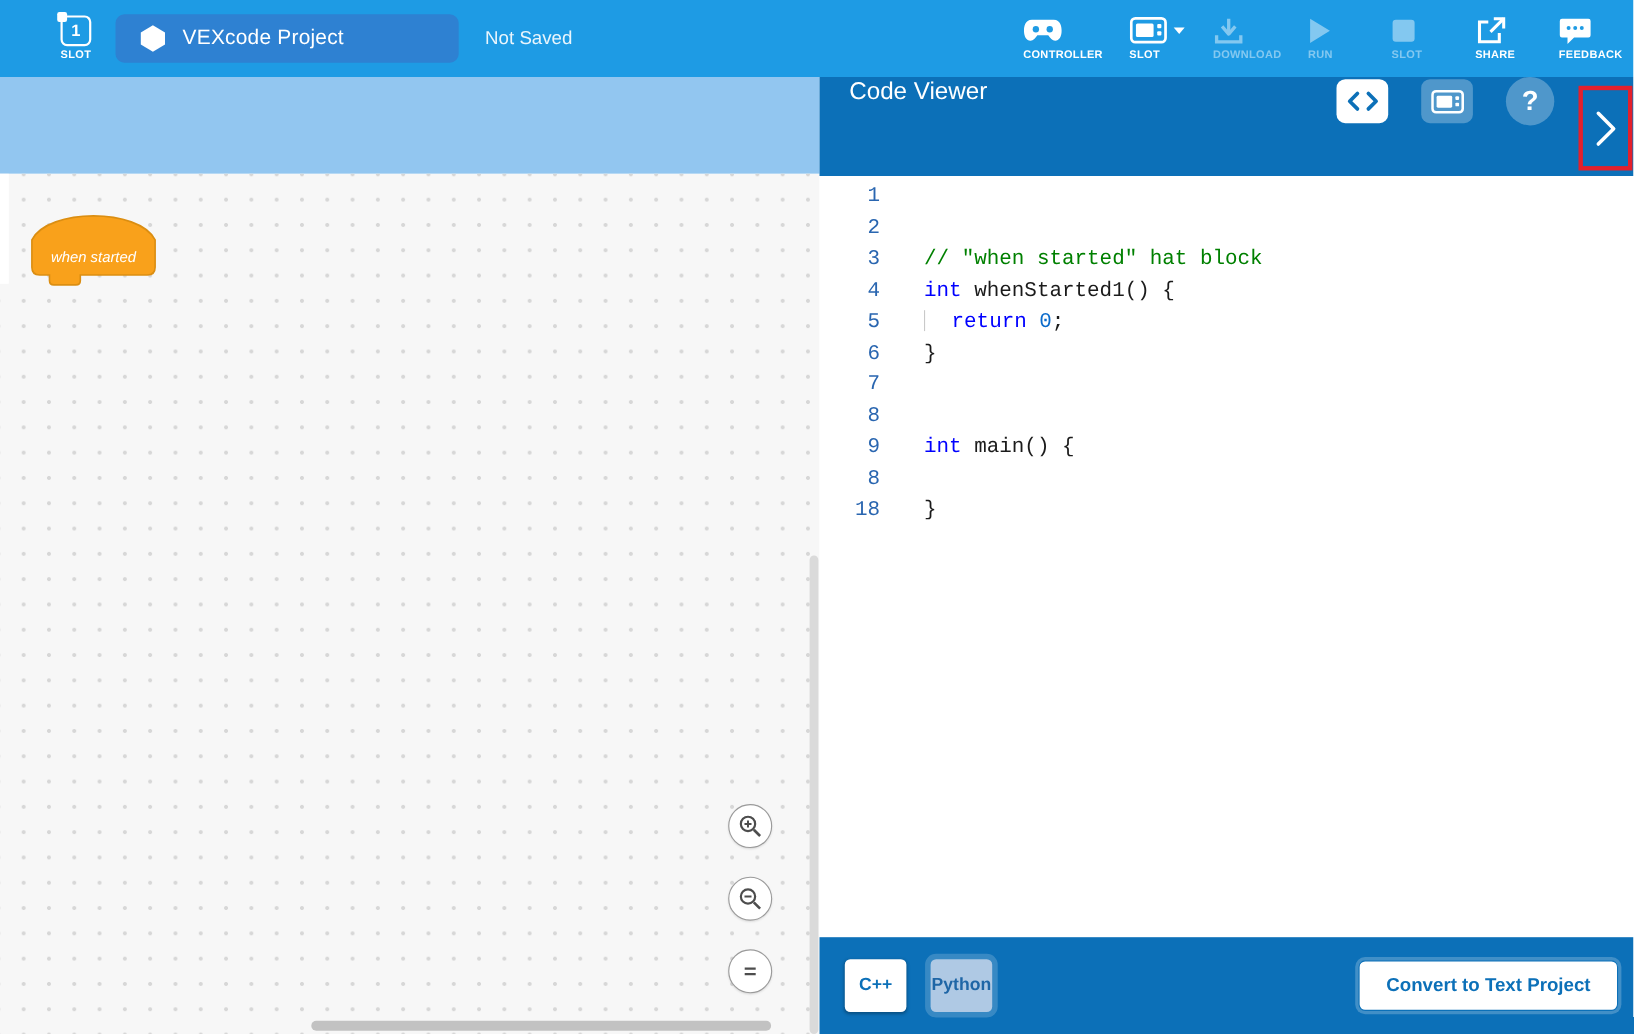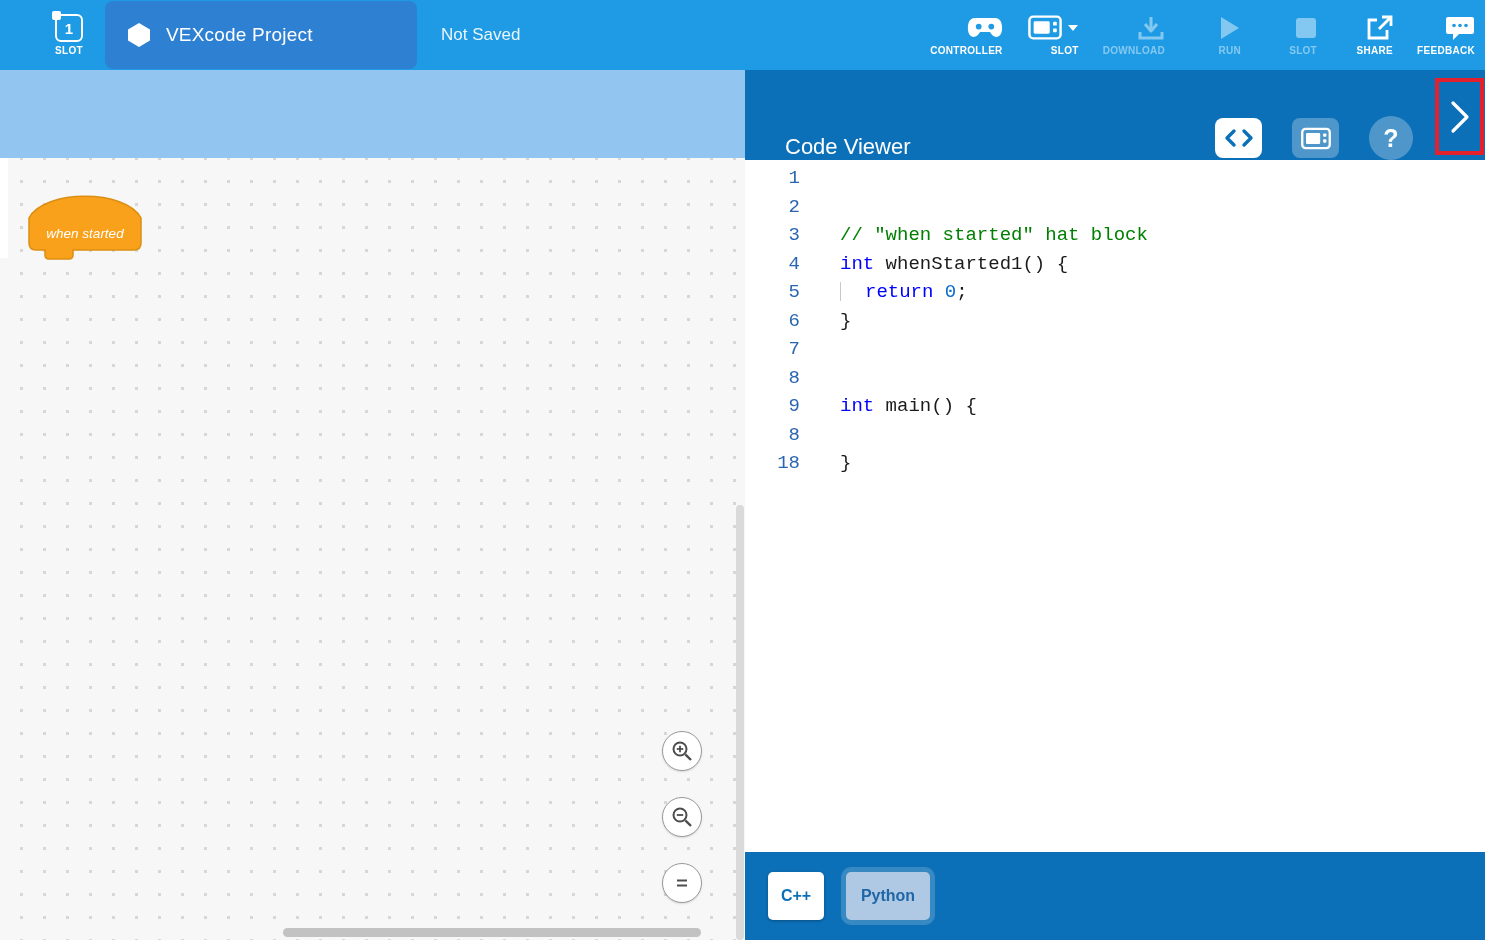--- a/index.html
+++ b/index.html
@@ -7,25 +7,25 @@
   html,body { width:1485px; height:940px; overflow:hidden; font-family:"Liberation Sans", sans-serif; background:#fff; }
   .app { position:relative; width:1485px; height:940px; overflow:hidden; }
 
   
   .topbar { position:absolute; top:0; left:0; right:0; height:70px; background:#1E9BE4; display:flex; align-items:center; z-index:5; }
   .slot-btn { margin-left:55px; display:flex; flex-direction:column; align-items:center; gap:3px; cursor:pointer; }
   .slot-icon { position:relative; width:28px; height:28px; border:2.5px solid #fff; border-radius:6px; display:flex; align-items:center; justify-content:center; }
   .slot-num { color:#fff; font-size:15px; font-weight:bold; }
   .slot-tab { position:absolute; top:-5px; left:-5px; width:9px; height:9px; background:#fff; border-radius:2px; }
   .tb-label { color:#fff; font-size:10px; font-weight:bold; letter-spacing:.3px; }
-  .project-box { margin-left:22px; height:68px; min-width:312px; background:#2E81D2; border-radius:8px; display:flex; align-items:center; padding:0 22px; gap:15px; cursor:pointer; }
+  .project-box { margin-left:22px; height:44px; min-width:312px; background:#2E81D2; border-radius:8px; display:flex; align-items:center; padding:0 22px; gap:15px; cursor:pointer; }
   .project-title { color:#fff; font-size:19px; letter-spacing:.2px; }
   .save-status { margin-left:24px; color:rgba(255,255,255,.9); font-size:17px; }
   .tb-actions { margin-left:auto; margin-right:10px; display:flex; align-items:center; gap:24px; }
-  .tb-action { display:flex; flex-direction:column; align-items:flex-end; gap:4px; min-width:52px; cursor:pointer; }
+  .tb-action { display:flex; flex-direction:column; align-items:flex-start; gap:4px; min-width:52px; cursor:pointer; }
   .tb-action .tb-icon { height:27px; display:flex; align-items:center; gap:5px; }
   .tb-action.disabled { opacity:.45; cursor:default; }
 
   
   .left-pane { position:absolute; top:70px; left:0; width:745px; bottom:0;font-style:italic; }
   .toolbox-strip { position:absolute; top:0; left:0; right:0; height:88px; background:#92C6F0; }
   .canvas { position:absolute; top:88px; left:0; right:0; bottom:0;
     background-color:#F7F7F7;
     background-image:radial-gradient(circle, #d7d7d7 1.6px, transparent 2px);
     background-size:23px 23px; background-position:10px 12px; }
@@ -33,21 +33,21 @@
   .hat-block { position:absolute; left:26px; top:26px; cursor:grab; }
   .hat-text { font-family:"Liberation Sans", sans-serif; }
 
   .zoom-controls { position:absolute; left:662px; top:573px; display:flex; flex-direction:column; gap:26px; }
   .zoom-btn { width:40px; height:40px; border-radius:50%; background:#fff; border:1px solid #9a9a9a; display:flex; align-items:center; justify-content:center; cursor:pointer; box-shadow:0 1px 2px rgba(0,0,0,.12); padding:0; }
   .h-scroll-thumb { position:absolute; left:283px; bottom:3px; width:418px; height:9px; border-radius:5px; background:#c2c2c2; cursor:pointer; }
   .v-scroll-thumb { position:absolute; right:1px; top:347px; width:8px; height:435px; border-radius:4px; background:#dadada; cursor:pointer; }
 
   
   .right-pane { position:absolute; top:70px; left:745px; right:0; bottom:0; display:flex; flex-direction:column; }
-  .cv-header { position:relative; height:90px; background:#0C70B8; display:flex; align-items:flex-end; padding-left:40px; flex:none; }
+  .cv-header { position:relative; height:90px; background:#0C70B8; display:flex; align-items:flex-start; padding-left:27px; flex:none; }
   .cv-title { color:#fff; font-size:22px; }
   .cv-header-actions { margin-left:auto; display:flex; align-items:center; gap:30px; margin-right:72px; }
   .cv-btn { width:47px; height:40px; border-radius:8px; border:none; display:flex; align-items:center; justify-content:center; cursor:pointer; padding:0; }
   .cv-btn-code { background:#fff; }
   .cv-btn-brain { background:rgba(255,255,255,.28); }
   .cv-btn-help { width:44px; height:44px; border-radius:50%; border:none; background:rgba(255,255,255,.28); color:#fff; font-size:25px; font-weight:bold; cursor:pointer; display:flex; align-items:center; justify-content:center; }
   .cv-collapse-wrap { position:absolute; right:1px; top:8px; width:49px; height:77px; display:flex; align-items:center; justify-content:center; }
   .cv-collapse { background:transparent; border:none; cursor:pointer; padding:4px; }
   .annotation-box { position:absolute; inset:0; border:4px solid #E4202C; pointer-events:none; }
 
@@ -58,21 +58,21 @@
   .line-content { padding-left:40px; white-space:pre; color:#1b1b1b; }
   .tok-kw { color:#0000FF; }
   .tok-cm { color:#008000; }
   .tok-num { color:#0B6BCB; }
   .tok-pl { color:#1b1b1b; }
   .tok-guide { display:inline-block; width:20px; height:19px; border-left:1px solid #c9c9c9; vertical-align:middle; margin-right:5px; }
 
   .cv-footer { height:88px; background:#0C70B8; flex:none; display:flex; align-items:center; padding:0 14px 0 23px; }
   .lang-btn { height:48px; border:none; border-radius:5px; font-size:16px; font-weight:bold; cursor:pointer; font-family:"Liberation Sans", sans-serif; }
   .lang-cpp { width:56px; background:#fff; color:#0C70B8; box-shadow:0 1px 3px rgba(0,0,0,.3); }
-  .lang-python { width:84px; margin-left:22px; background:#AFC9E4; color:#1F66A6; box-shadow:0 0 0 5px rgba(255,255,255,.18); }
+  .lang-python { width:56px; margin-left:22px; background:#AFC9E4; color:#1F66A6; box-shadow:0 0 0 5px rgba(255,255,255,.18); }
   .convert-btn { margin-left:auto; height:46px; padding:0 24px; background:#fff; color:#0C70B8; font-size:17px; font-weight:bold; border:1px solid #0C70B8; border-radius:6px; cursor:pointer; box-shadow:0 0 0 3px rgba(255,255,255,.22); font-family:"Liberation Sans", sans-serif; }
 </style>
 </head>
 <body>
 
 <div class="app">
 
   <div class="topbar">
 
     <div class="slot-btn">
@@ -309,16 +309,17 @@
           <div class="code-line">
             <span class="line-num">18</span>
             <span class="line-content"><span class="tok-pl">}</span></span>
           </div>
         </div>
     </div>
 
     <div class="cv-footer">
       <button class="lang-btn lang-cpp">C++</button>
       <button class="lang-btn lang-python">Python</button>
+      <button class="convert-btn">Convert to Text Project</button>
     </div>
 
   </div>
 </div>
 
 </body></html>

